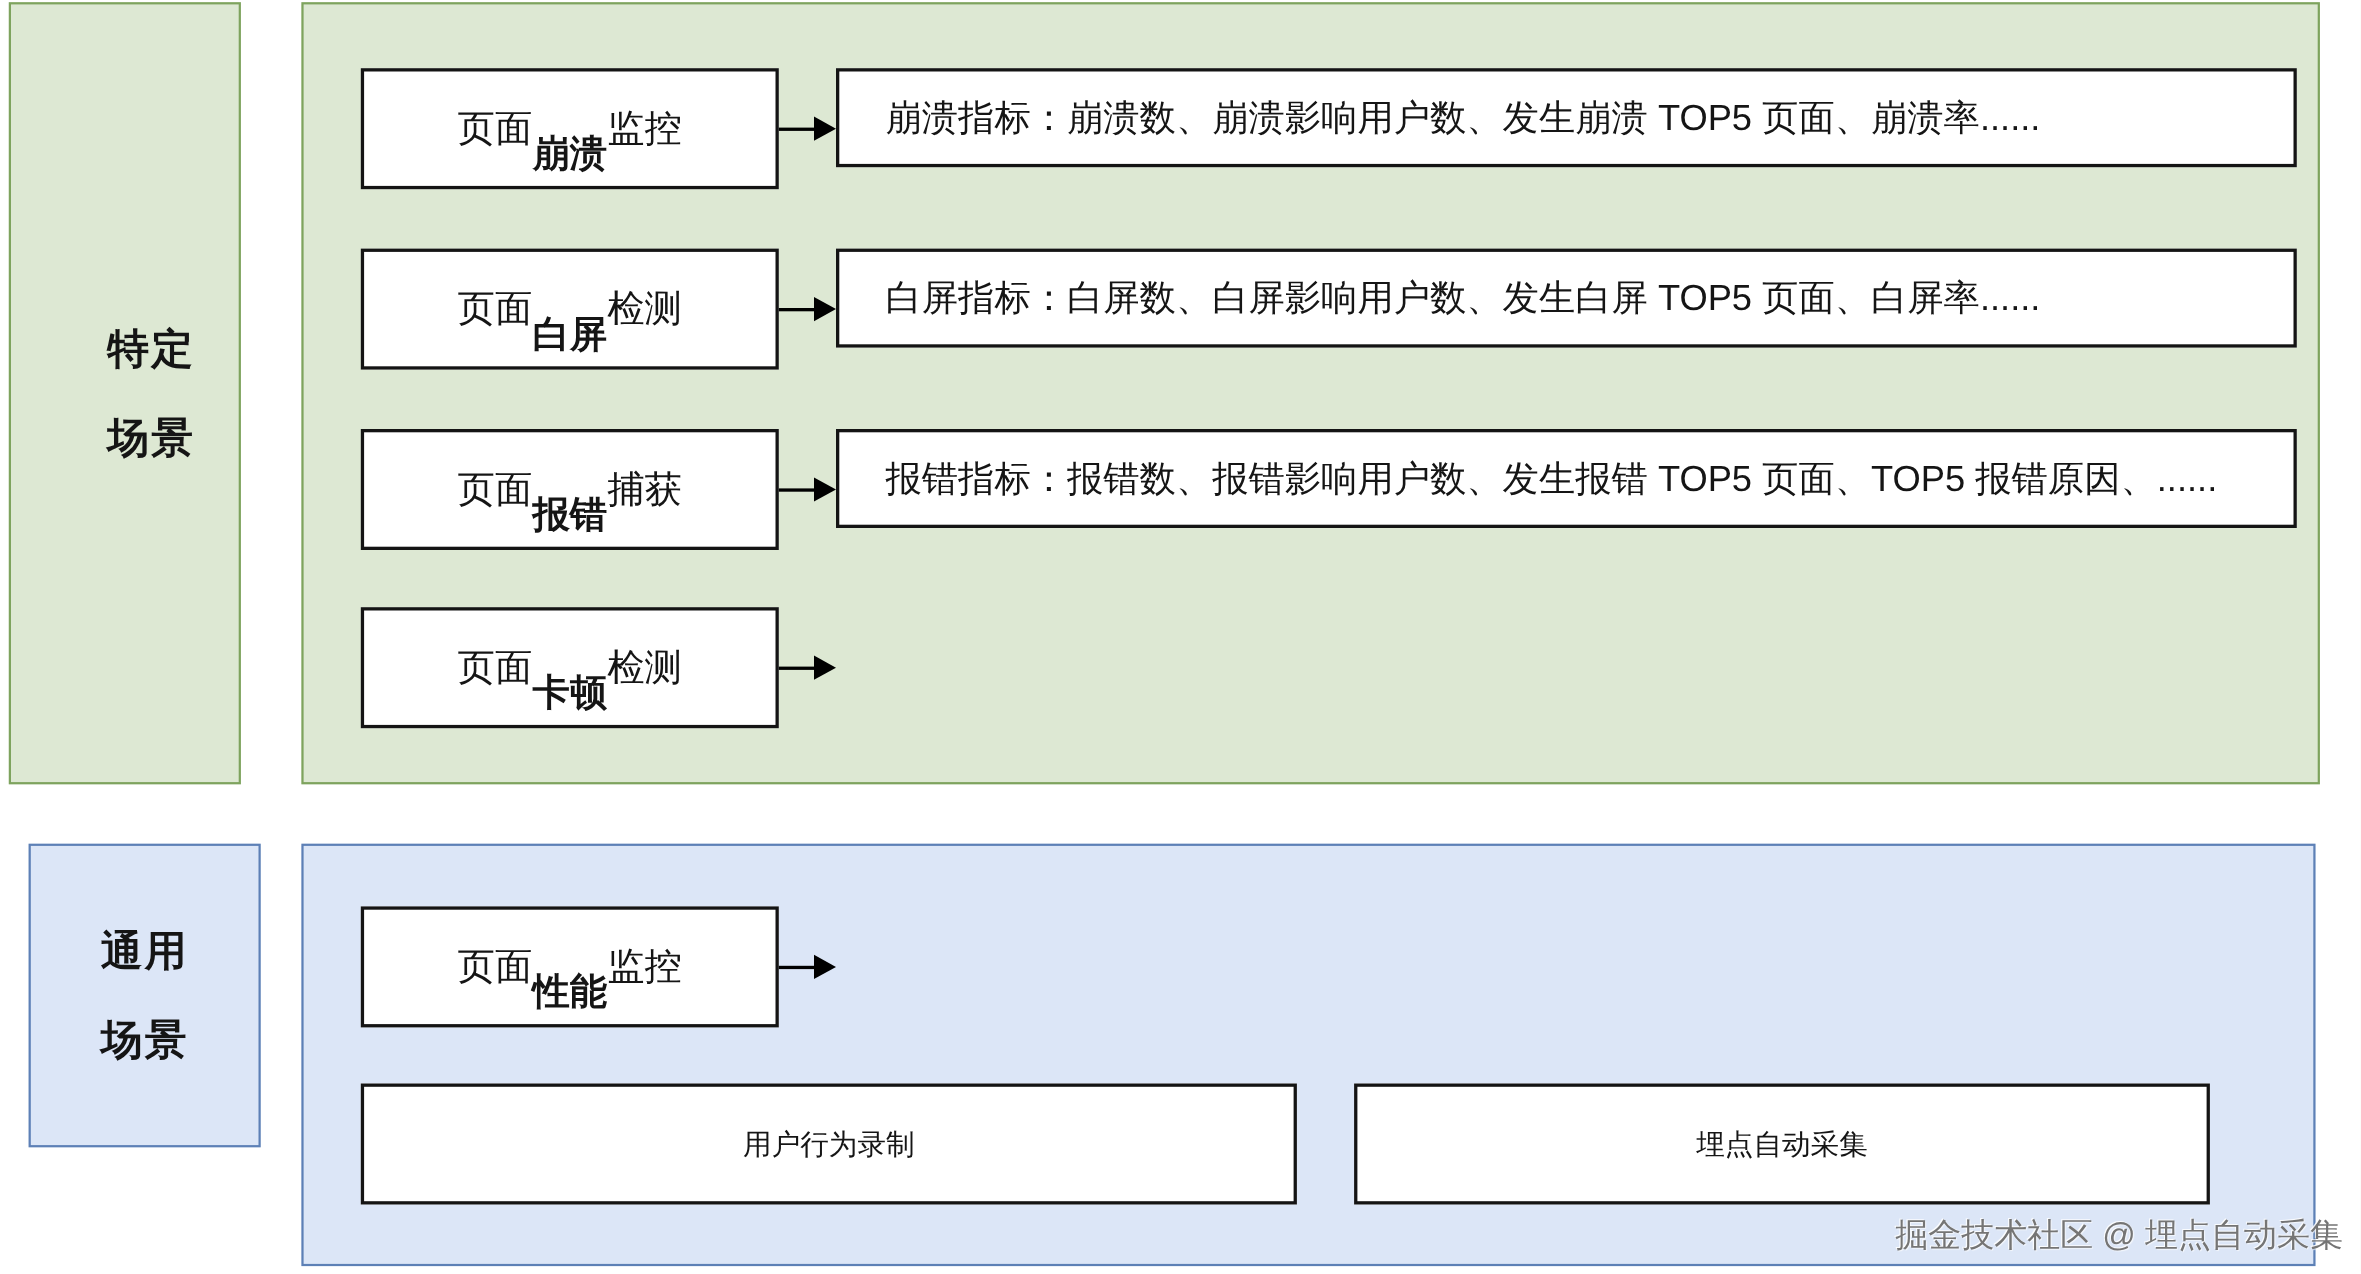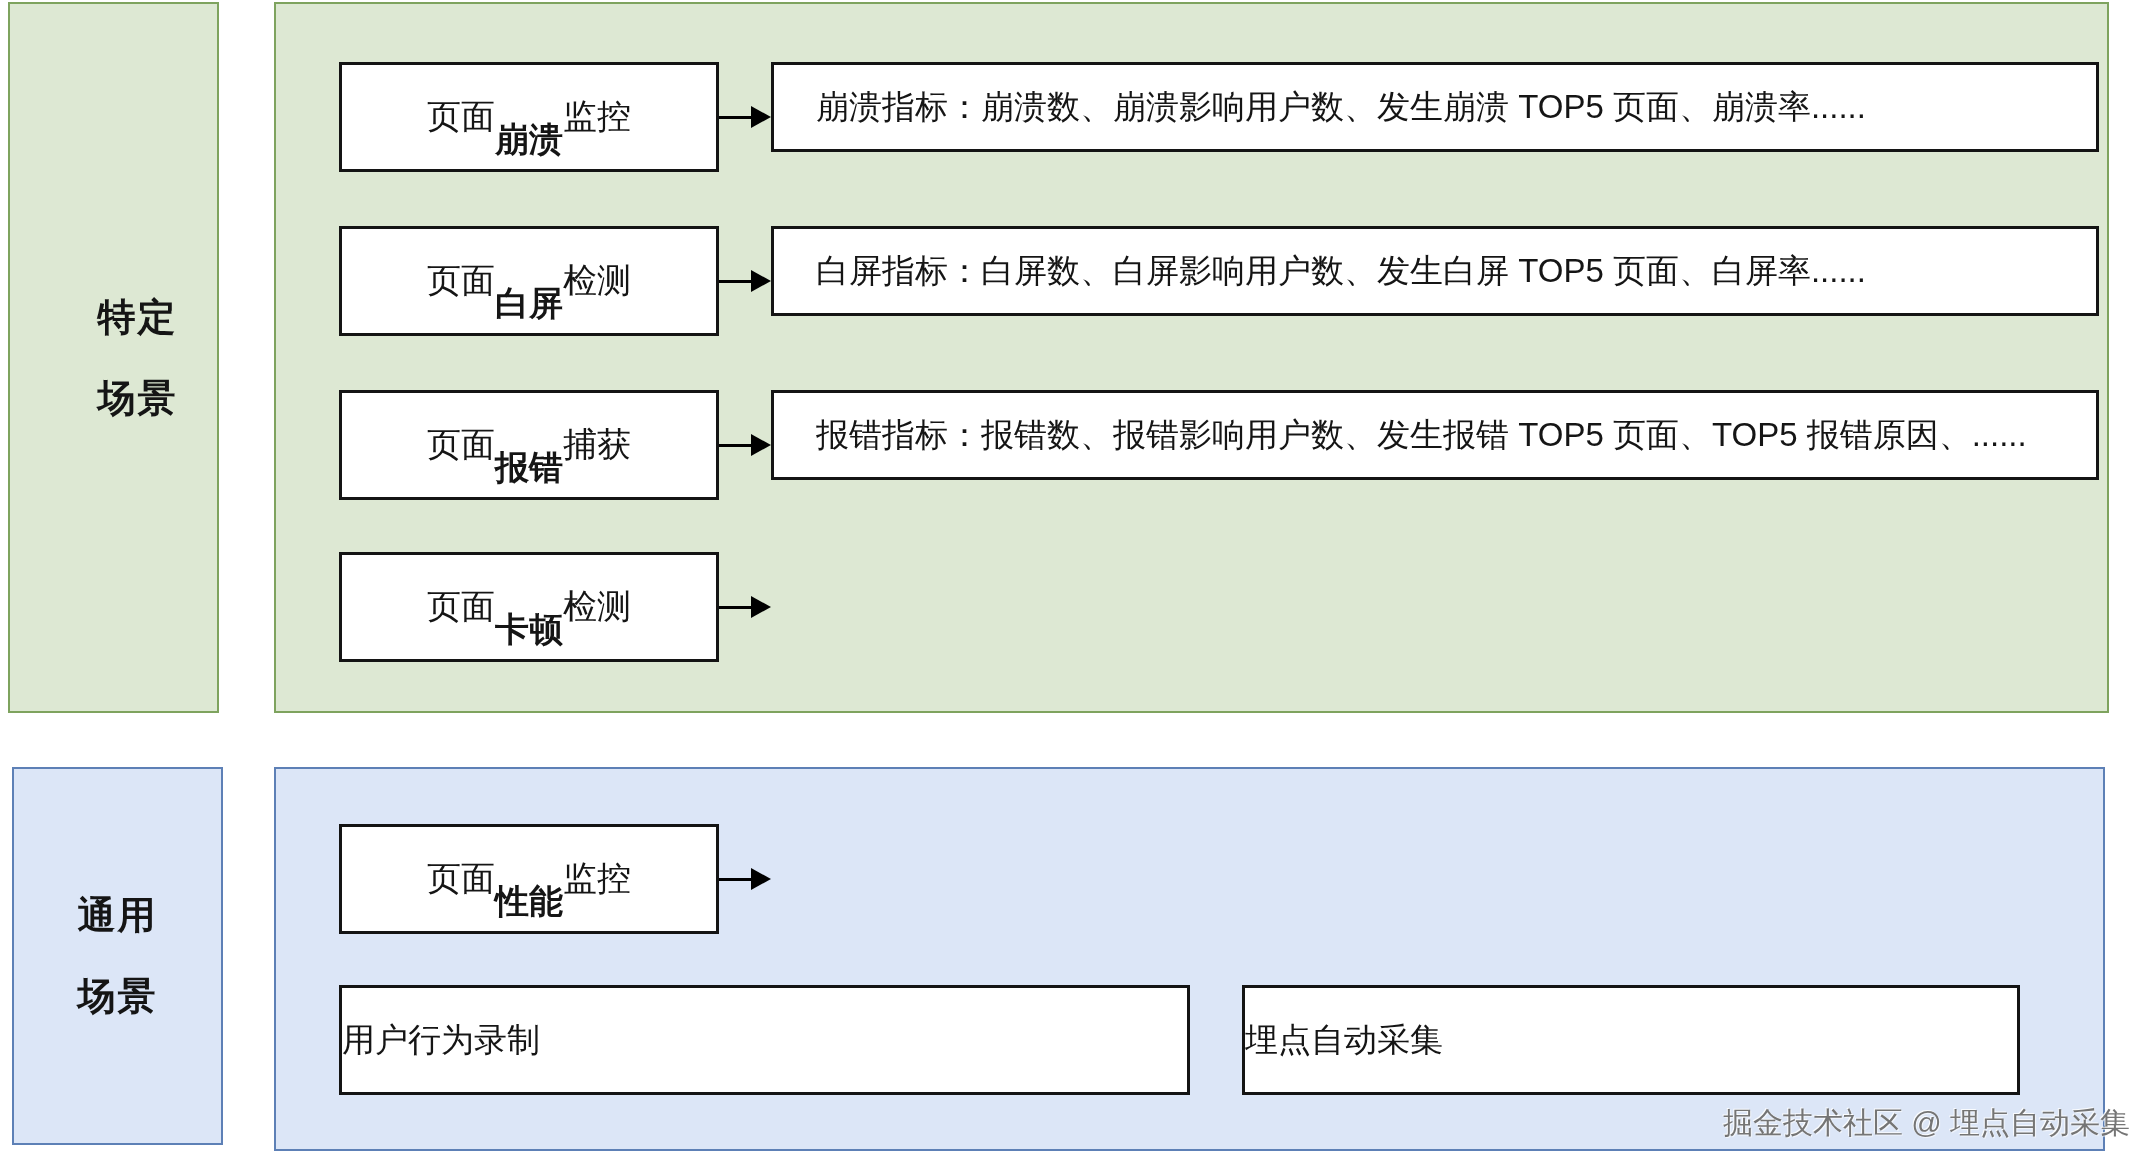--- a/index.html
+++ b/index.html
@@ -14,49 +14,49 @@
     background:#ffffff;
   }
   
   .side-label{
     position:absolute; box-sizing:border-box; border-width:2px; border-style:solid;
     display:flex; flex-direction:column; align-items:center; justify-content:center;
     gap:30px; font-size:38px; font-weight:700; letter-spacing:2px;
   }
   .side-label.green{ left:8px; top:2px; width:211px; height:711px;
     background:var(--green-fill); border-color:var(--green-border);padding-left:48px; }
-  .side-label.blue{ left:12px; top:767px; width:211px; height:378px;
+  .side-label.blue{ left:26px; top:767px; width:211px; height:276px;
     background:var(--blue-fill); border-color:var(--blue-border); }
   .panel{
     position:absolute; box-sizing:border-box; border-width:2px; border-style:solid;
   }
   .panel.green{ left:274px; top:2px; width:1835px; height:711px;
     background:var(--green-fill); border-color:var(--green-border); }
   .panel.blue{ left:274px; top:767px; width:1831px; height:384px;
     background:var(--blue-fill); border-color:var(--blue-border); }
 
   
-  .row{ position:absolute; left:11px; height:110px; width:100%; }
+  .row{ position:absolute; left:0; height:110px; width:100%; }
   .label-box{
     position:absolute; left:52px; top:0; width:380px; height:110px;
     box-sizing:border-box; background:#fff; border:3px solid var(--box-border);
     display:flex; align-items:center; justify-content:center;
     font-size:34px; white-space:nowrap;
   }
   .label-box b{ font-weight:700;margin-top:46px; }
   .detail-box{
     position:absolute; left:484px; top:0; width:1328px; height:90px;
     box-sizing:border-box; background:#fff; border:3px solid var(--box-border);
     display:flex; align-items:center; font-size:33px; white-space:nowrap;
     padding-left:42px;
   }
   .wide-box{
     position:absolute; top:0; height:110px; box-sizing:border-box;
     background:#fff; border:3px solid var(--box-border);
-    display:flex; align-items:center; font-size:33px;
+    display:flex; align-items:center; justify-content:center; font-size:26px;
   }
   .arrow{
     position:absolute; left:432px; top:44px; width:52px; height:22px;
     display:flex; align-items:center;
   }
   .arrow .shaft{ flex:1; height:3px; background:#000; }
   .arrow .head{
     width:0; height:0;
     border-left:20px solid #000; border-top:11px solid transparent;
     border-bottom:11px solid transparent;

